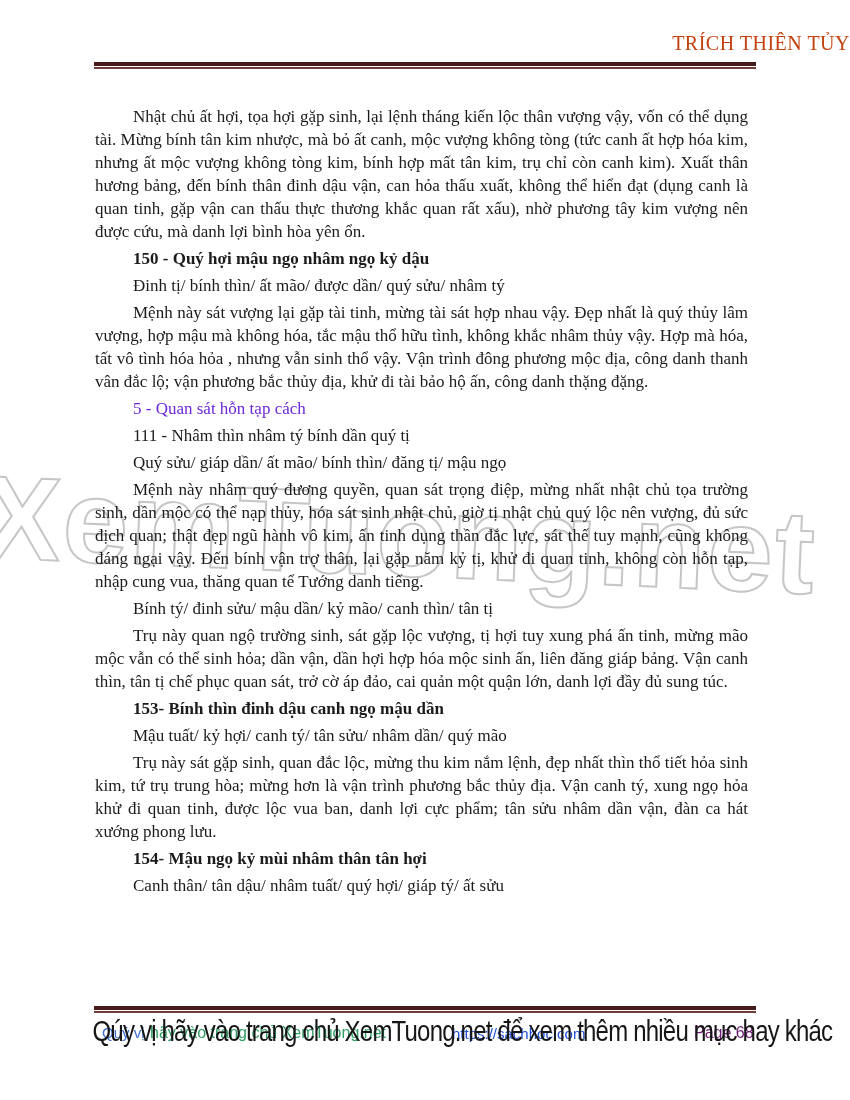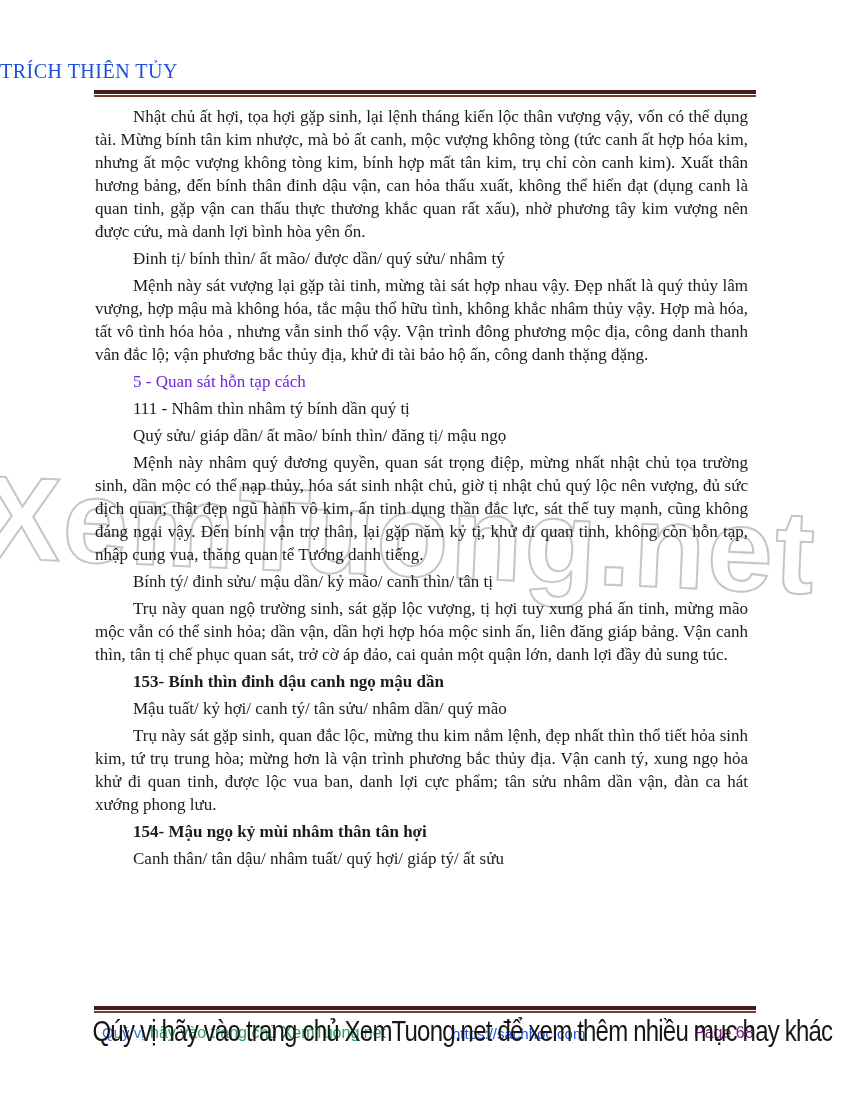--- a/index.html
+++ b/index.html
@@ -6,25 +6,25 @@
   .page {
     position: relative;
     width: 850px; height: 1100px;
     background: #ffffff;
     overflow: hidden;
     font-family: "Liberation Serif", "DejaVu Serif", serif;
     color: #1b1b1b;
   }
   .header { position: absolute; top: 0; left: 0; right: 0; }
   .page-title {
-    margin-top: 60px;
-    text-align: left;
+    margin-top: 32px;
+    text-align: right;
     font-size: 20px;
     letter-spacing: 0.5px;
-    color: #1d4ed8;
+    color: #c2410c;
     font-weight: normal;
   }
   .double-rule {
     margin: 7px auto 0 auto;
     width: 662px;
     height: 1px;
     background: #ffffff;
     border-top: 4px solid #4a1a1a;
     border-bottom: 2px solid #6d3c34;
   }
@@ -103,20 +103,21 @@
 
   <div class="header">
     <div class="page-title">TRÍCH THIÊN TỦY</div>
     <div class="double-rule"></div>
   </div>
 
   <div class="watermark">XemTuong.net</div>
 
   <div class="doc-body" id="doc-body">
       <p class="block para">Nhật chủ ất hợi, tọa hợi gặp sinh, lại lệnh tháng kiến lộc thân vượng vậy, vốn có thể dụng tài. Mừng bính tân kim nhược, mà bỏ ất canh, mộc vượng không tòng (tức canh ất hợp hóa kim, nhưng ất mộc vượng không tòng kim, bính hợp mất tân kim, trụ chỉ còn canh kim). Xuất thân hương bảng, đến bính thân đinh dậu vận, can hỏa thấu xuất, không thể hiển đạt (dụng canh là quan tinh, gặp vận can thấu thực thương khắc quan rất xấu), nhờ phương tây kim vượng nên được cứu, mà danh lợi bình hòa yên ổn.</p>
+      <p class="block h-bold">150 - Quý hợi mậu ngọ nhâm ngọ kỷ dậu</p>
       <p class="block line">Đinh tị/ bính thìn/ ất mão/ được dần/ quý sửu/ nhâm tý</p>
       <p class="block para">Mệnh này sát vượng lại gặp tài tinh, mừng tài sát hợp nhau vậy. Đẹp nhất là quý thủy lâm vượng, hợp mậu mà không hóa, tắc mậu thổ hữu tình, không khắc nhâm thủy vậy. Hợp mà hóa, tất vô tình hóa hỏa , nhưng vẫn sinh thổ vậy. Vận trình đông phương mộc địa, công danh thanh vân đắc lộ; vận phương bắc thủy địa, khử đi tài bảo hộ ấn, công danh thặng đặng.</p>
       <p class="block h-red">5 - Quan sát hỗn tạp cách</p>
       <p class="block line">111 - Nhâm thìn nhâm tý bính dần quý tị</p>
       <p class="block line">Quý sửu/ giáp dần/ ất mão/ bính thìn/ đăng tị/ mậu ngọ</p>
       <p class="block para">Mệnh này nhâm quý đương quyền, quan sát trọng điệp, mừng nhất nhật chủ tọa trường sinh, dần mộc có thể nạp thủy, hóa sát sinh nhật chủ, giờ tị nhật chủ quý lộc nên vượng, đủ sức địch quan; thật đẹp ngũ hành vô kim, ấn tinh dụng thần đắc lực, sát thế tuy mạnh, cũng không đáng ngại vậy. Đến bính vận trợ thân, lại gặp năm kỷ tị, khử đi quan tinh, không còn hỗn tạp, nhập cung vua, thăng quan tể Tướng danh tiếng.</p>
       <p class="block line">Bính tý/ đinh sửu/ mậu dần/ kỷ mão/ canh thìn/ tân tị</p>
       <p class="block para">Trụ này quan ngộ trường sinh, sát gặp lộc vượng, tị hợi tuy xung phá ấn tinh, mừng mão mộc vẫn có thể sinh hỏa; dần vận, dần hợi hợp hóa mộc sinh ấn, liên đăng giáp bảng. Vận canh thìn, tân tị chế phục quan sát, trở cờ áp đảo, cai quản một quận lớn, danh lợi đầy đủ sung túc.</p>
       <p class="block h-bold">153- Bính thìn đinh dậu canh ngọ mậu dần</p>
       <p class="block line">Mậu tuất/ kỷ hợi/ canh tý/ tân sửu/ nhâm dần/ quý mão</p>

